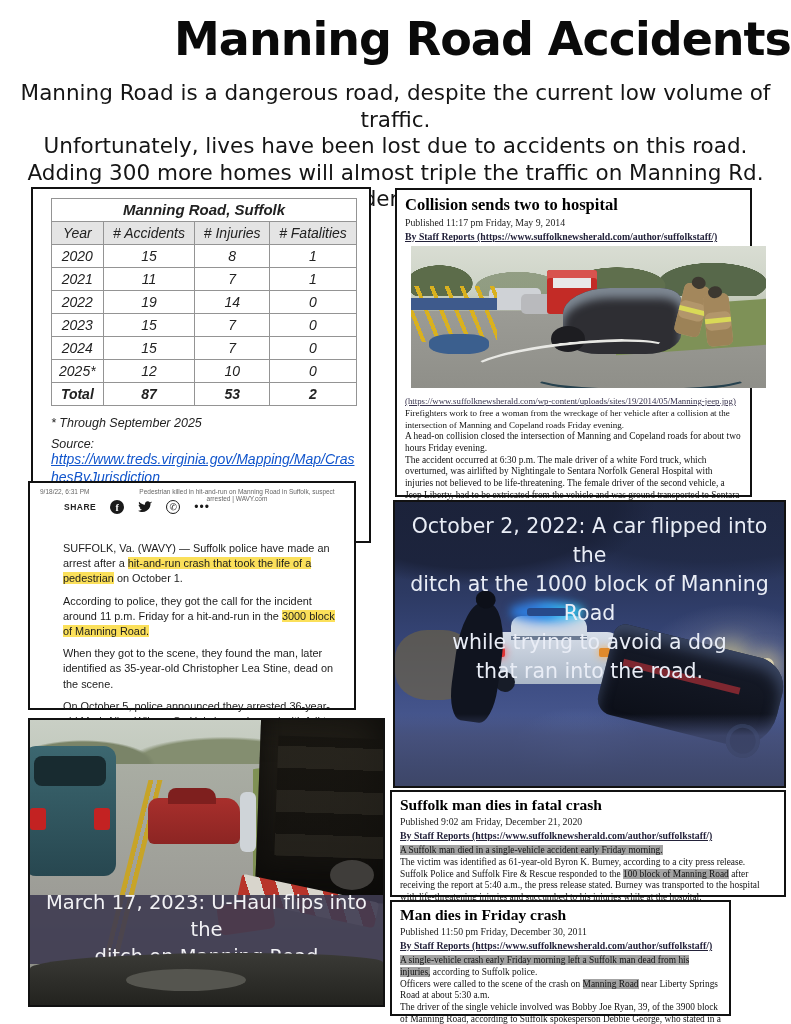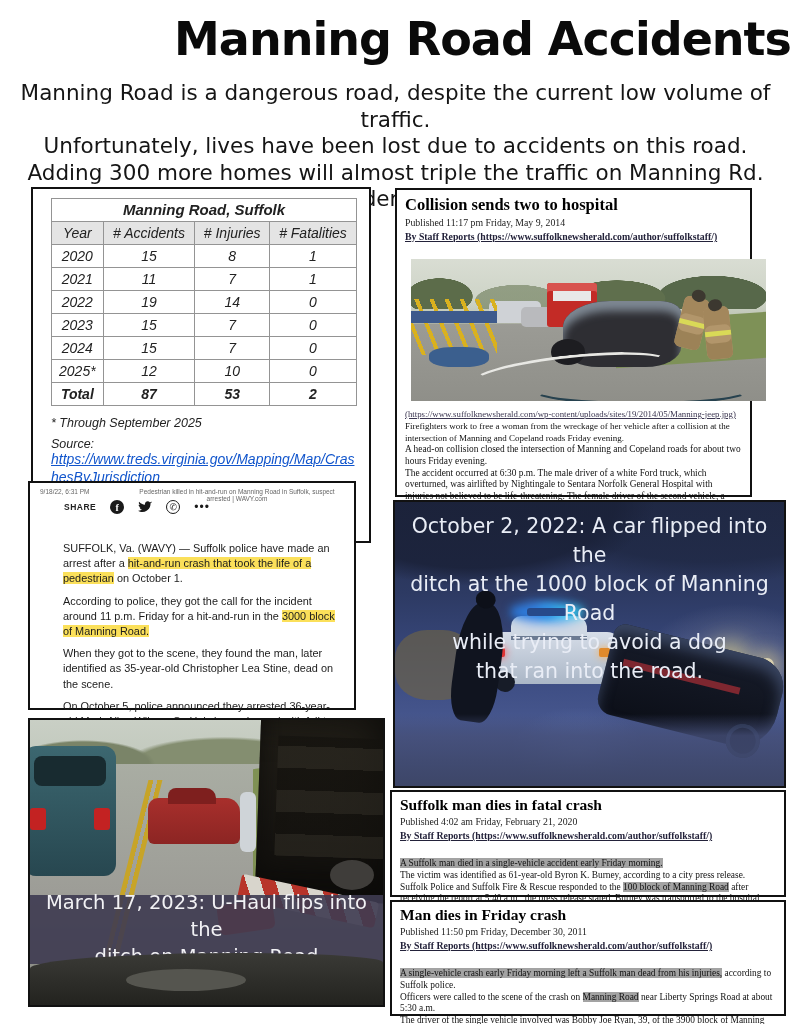--- a/index.html
+++ b/index.html
@@ -39,29 +39,29 @@
   .wa { border:1.4px solid #1a1a1a; color:#1a1a1a; border-radius:50%; font-size:9px; }
   .more { font-size:12px; color:#1a1a1a; letter-spacing:1px; }
   .wavy-body { position:absolute; top:58px; left:33px; right:18px; font-size:10.9px; line-height:15.2px; color:#1c1c1c; }
   .wavy-body p { margin-bottom:7px; }
   .wavy .hl { background:#fbe05a; }
 
   
   .news { font-family:"Liberation Serif", serif; padding:5px 8px 0 8px; }
   .news .headline { font-size:16.5px; font-weight:bold; color:#000; margin-bottom:2px; }
   .news .pub { font-size:9.8px; color:#222; margin-bottom:3px; }
-  .news .byline { font-size:9.8px; font-weight:bold; color:#23223a; text-decoration:underline; margin-bottom:17px; }
+  .news .byline { font-size:9.8px; font-weight:bold; color:#23223a; text-decoration:underline; margin-bottom:4px; }
   .news .body-line { font-size:9.4px; line-height:11.8px; color:#111; }
   .news .photo-link { font-size:8.8px; color:#3a3550; text-decoration:underline; }
   .news .hl { background:#a3a3a3; }
   .news .cap { font-size:9px; line-height:11.5px; }
 
   #article1-box { left:395px; top:188px; width:357px; height:309px; }
   #article2-box { left:390px; top:790px; width:396px; height:107px; }
-  #article3-box { left:390px; top:900px; width:396px; height:116px; }
+  #article3-box { left:390px; top:900px; width:341px; height:116px; }
 
   
   .crash-photo { position:relative; width:355px; height:142px; margin:3px 0 2px 6px; overflow:hidden;
     background:linear-gradient(180deg,#d9ddd3 0%,#cdd3c6 30%,#b9c0ae 45%,#9b9b95 46%,#8f8f89 100%); }
   .treeline { position:absolute; top:8px; left:0; width:100%; height:42px;
     background:
       radial-gradient(55px 30px at 8% 70%, #5c6c4a 60%, transparent 61%),
       radial-gradient(70px 26px at 30% 80%, #66765296 60%, transparent 61%),
       radial-gradient(80px 30px at 58% 75%, #5f6f4d 60%, transparent 61%),
       radial-gradient(90px 34px at 85% 70%, #57684a 60%, transparent 61%); }
@@ -305,21 +305,21 @@
   <div class="uh-caption">
     <div>March 17, 2023: U-Haul flips into the</div>
     <div>ditch on Manning Road</div>
   </div>
   <div class="uh-dash"></div>
   <div class="uh-vent"></div>
 </div>
 
 <div class="panel news" id="article2-box" style="padding-top:4px;">
   <div class="headline" style="font-size:15.5px;">Suffolk man dies in fatal crash</div>
-  <div class="pub">Published 4:02 am Friday, February 21, 2020</div>
+  <div class="pub">Published 9:02 am Friday, December 21, 2020</div>
   <a class="byline" style="display:block;">By Staff Reports (https://www.suffolknewsherald.com/author/suffolkstaff/)</a>
   <div class="body-line"><span class="hl">A Suffolk man died in a single-vehicle accident early Friday morning.</span></div>
   <div class="body-line"><span>The victim was identified as 61-year-old Byron K. Burney, according to a city press release.</span></div>
   <div class="body-line"><span>Suffolk Police and Suffolk Fire &amp; Rescue responded to the </span><span class="hl">100 block of Manning Road</span><span> after receiving the report at 5:40 a.m., the press release stated. Burney was transported to the hospital with life-threatening injuries and succumbed to his injuries while at the hospital.</span></div>
   <div class="body-line"><span>Newsletter</span></div>
 </div>
 
 <div class="panel news" id="article3-box" style="padding-top:4px;">
   <div class="headline" style="font-size:15.5px;">Man dies in Friday crash</div>
   <div class="pub">Published 11:50 pm Friday, December 30, 2011</div>

